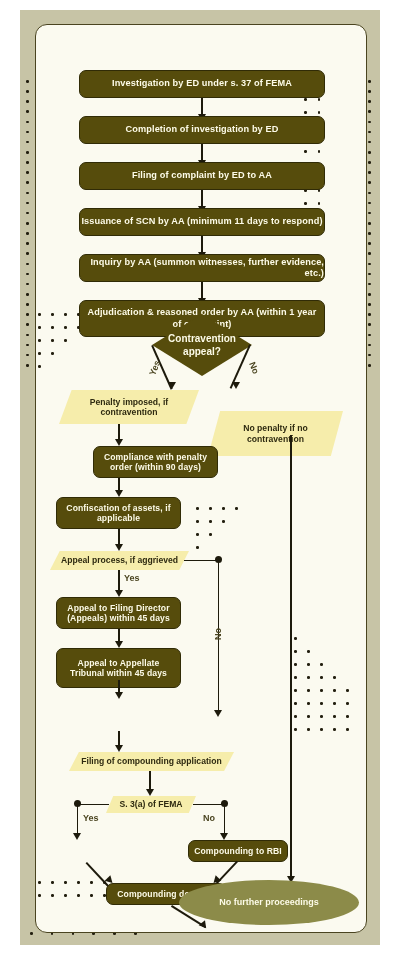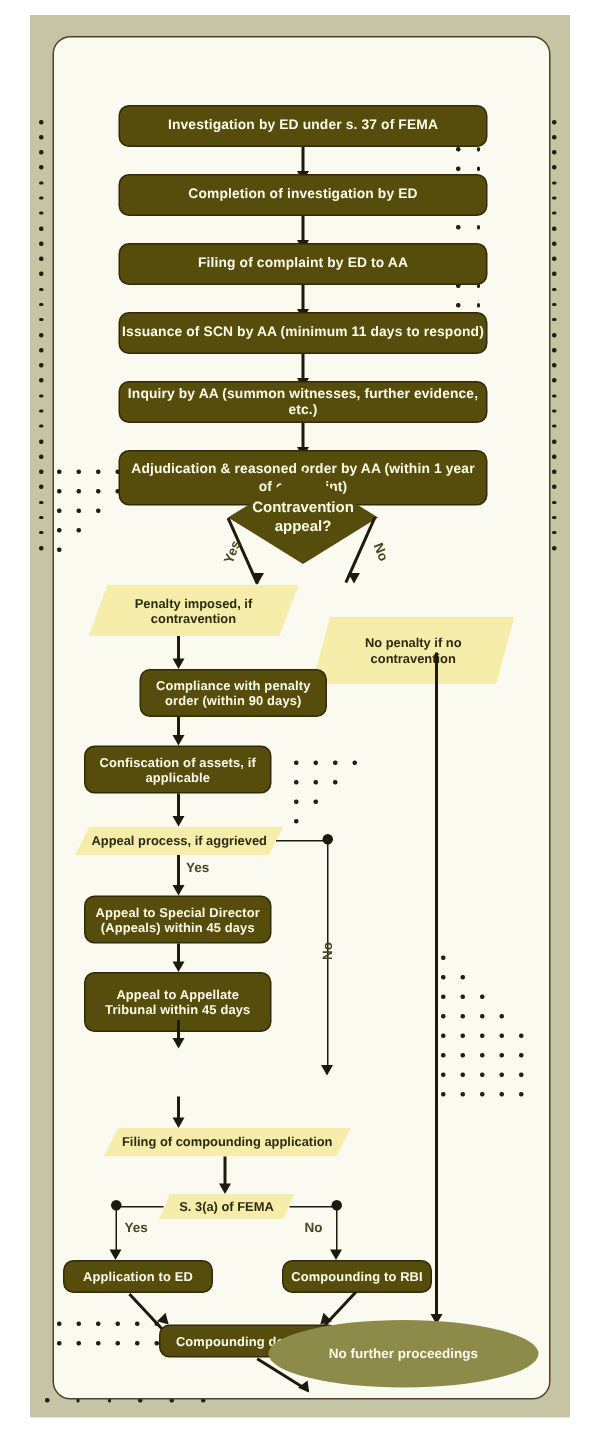--- a/index.html
+++ b/index.html
@@ -12,21 +12,21 @@
   
   #panel{position:absolute;left:35px;top:24px;width:330px;height:907px;background:#fbfaf0;
          border:1.6px solid #4a4420;border-radius:12px;overflow:hidden;}
 
   
   .dots{position:absolute;}
   .dots i{position:absolute;width:2.6px;height:2.6px;background:#231f10;border-radius:50%;display:block;}
 
   
   .node{position:absolute;box-sizing:border-box;display:flex;align-items:center;justify-content:center;
-        text-align:center;line-height:1.22;}
+        text-align:right;line-height:1.22;}
   .proc{background:#564c0c;color:#fdfbe8;border-radius:7px;border:1px solid #302b06;
         font-weight:bold;letter-spacing:.1px;}
   .para{background:#f6edab;color:#2e2a10;font-weight:bold;}
   .para span{display:block;}
   .diamond-wrap{position:absolute;}
   .diamond{position:absolute;left:0;top:0;width:100%;height:100%;background:#564c0c;
            -webkit-clip-path:polygon(50% 0,100% 50%,50% 100%,0 50%);
            clip-path:polygon(50% 0,100% 50%,50% 100%,0 50%);}
   .diamond-txt{position:absolute;left:0;top:0;width:100%;height:100%;display:flex;align-items:center;
            justify-content:center;color:#fdfbe8;font-weight:bold;font-size:10px;text-align:center;line-height:1.3;}
@@ -328,21 +328,21 @@
     <div class="jdot" style="left:179px;top:531.2px;"></div>
     <div class="vline" style="left:181.7px;top:535px;height:152px;"></div>
     <div class="arrow" style="left:178px;top:685px;"></div>
     <div class="elabel vert" style="left:176px;top:604px;">No</div>
 
     <div class="vline" style="left:82.2px;top:545px;height:22px;"></div>
     <div class="arrow" style="left:78.5px;top:565px;"></div>
     <div class="elabel" style="left:88px;top:548px;">Yes</div>
 
     <div class="node proc" style="left:20px;top:572px;width:125px;height:32px;font-size:8.6px;flex-direction:column;">
-      <span>Appeal to Special Director</span>
+      <span>Appeal to Filing Director</span>
       <span>(Appeals) within 45 days</span>
     </div>
 
     <div class="vline" style="left:82.2px;top:604px;height:14px;"></div>
     <div class="arrow" style="left:78.5px;top:616px;"></div>
 
     <div class="node proc" style="left:20px;top:623px;width:125px;height:40px;font-size:8.6px;flex-direction:column;">
       <span>Appeal to Appellate</span>
       <span>Tribunal within 45 days</span>
     </div>
@@ -372,23 +372,20 @@
     <div class="vline" style="left:40.7px;top:779px;height:31px;"></div>
     <div class="arrow" style="left:37px;top:808px;"></div>
     <div class="elabel" style="left:47px;top:788px;">Yes</div>
 
     <div class="hline" style="left:157px;top:778.6px;width:31px;"></div>
     <div class="jdot" style="left:185px;top:775.2px;"></div>
     <div class="vline" style="left:187.7px;top:779px;height:31px;"></div>
     <div class="arrow" style="left:184px;top:808px;"></div>
     <div class="elabel" style="left:167px;top:788px;">No</div>
 
-    <div class="node proc" style="left:6px;top:815px;width:100px;height:22px;font-size:8.6px;">
-      <span>Application to ED</span>
-    </div>
 
     <div class="node proc" style="left:152px;top:815px;width:100px;height:22px;font-size:8.6px;">
       <span>Compounding to RBI</span>
     </div>
 
     <div class="dia-line" style="left:51px;top:837px;width:34px;transform:rotate(47deg);"></div>
     <div class="arrow" style="left:70px;top:852px;transform:rotate(-45deg);"></div>
 
     <div class="dia-line" style="left:202px;top:837px;width:34px;transform:rotate(133deg);"></div>
     <div class="arrow" style="left:176px;top:852px;transform:rotate(45deg);"></div>

